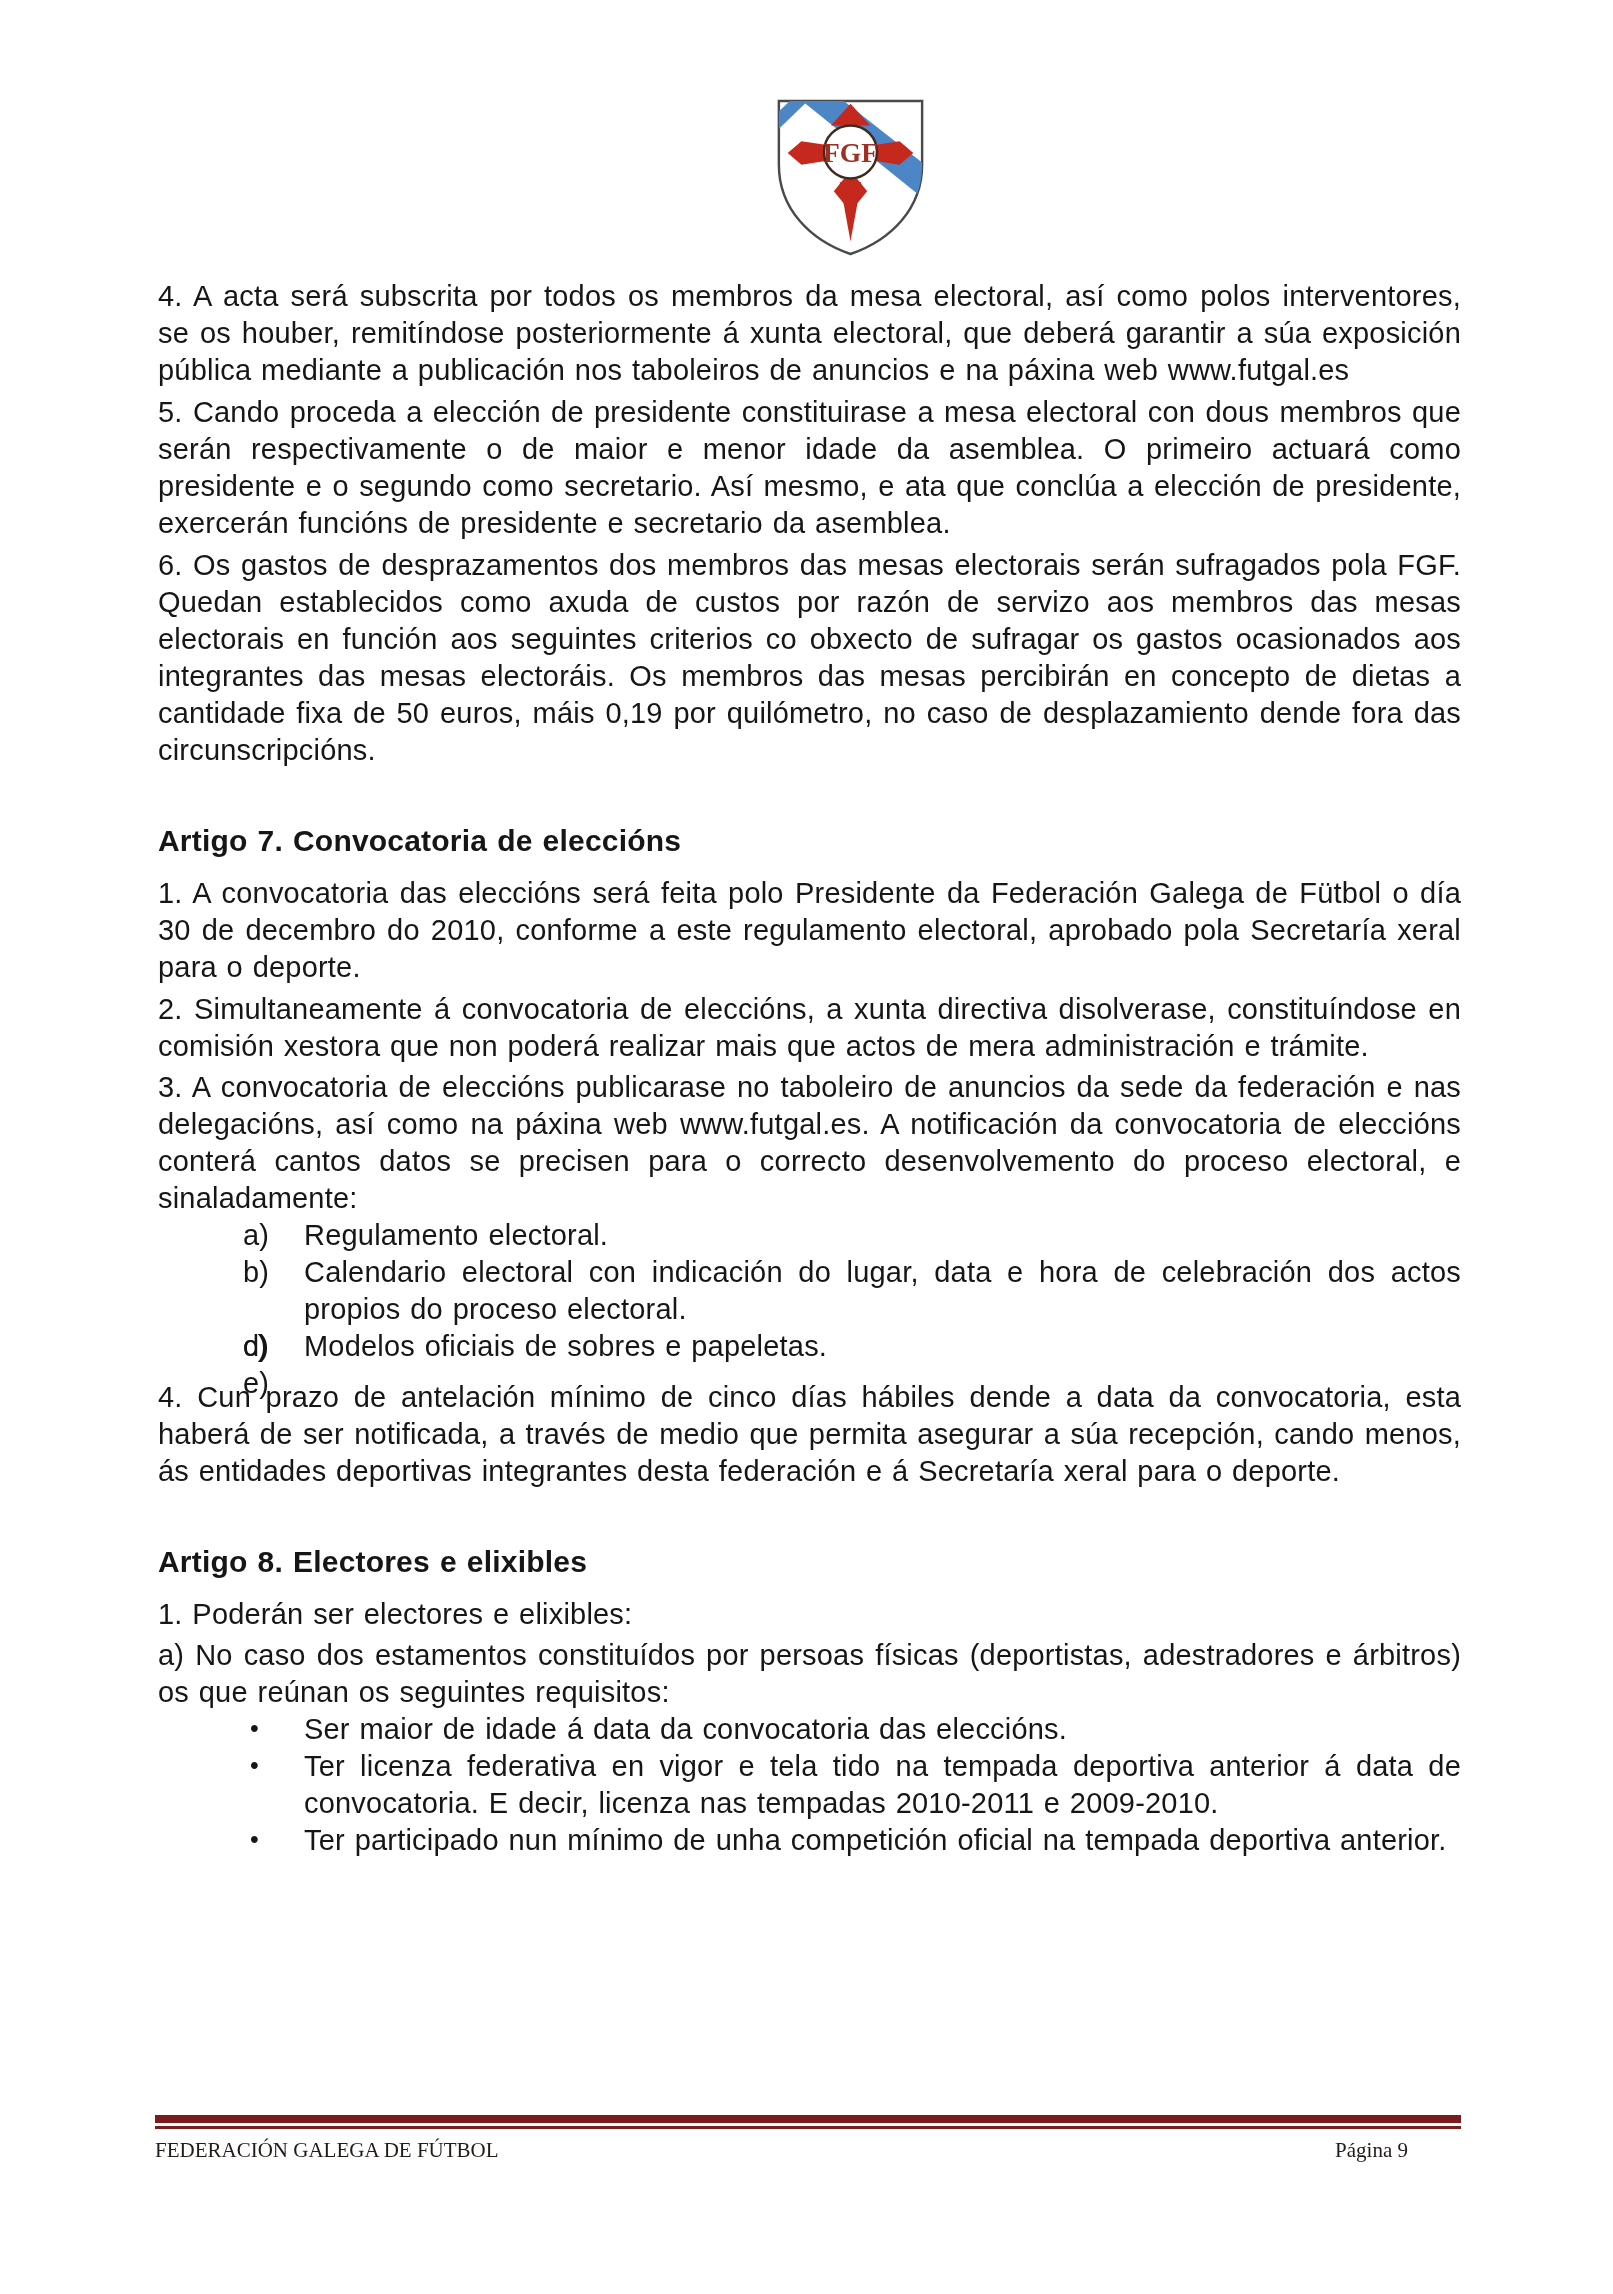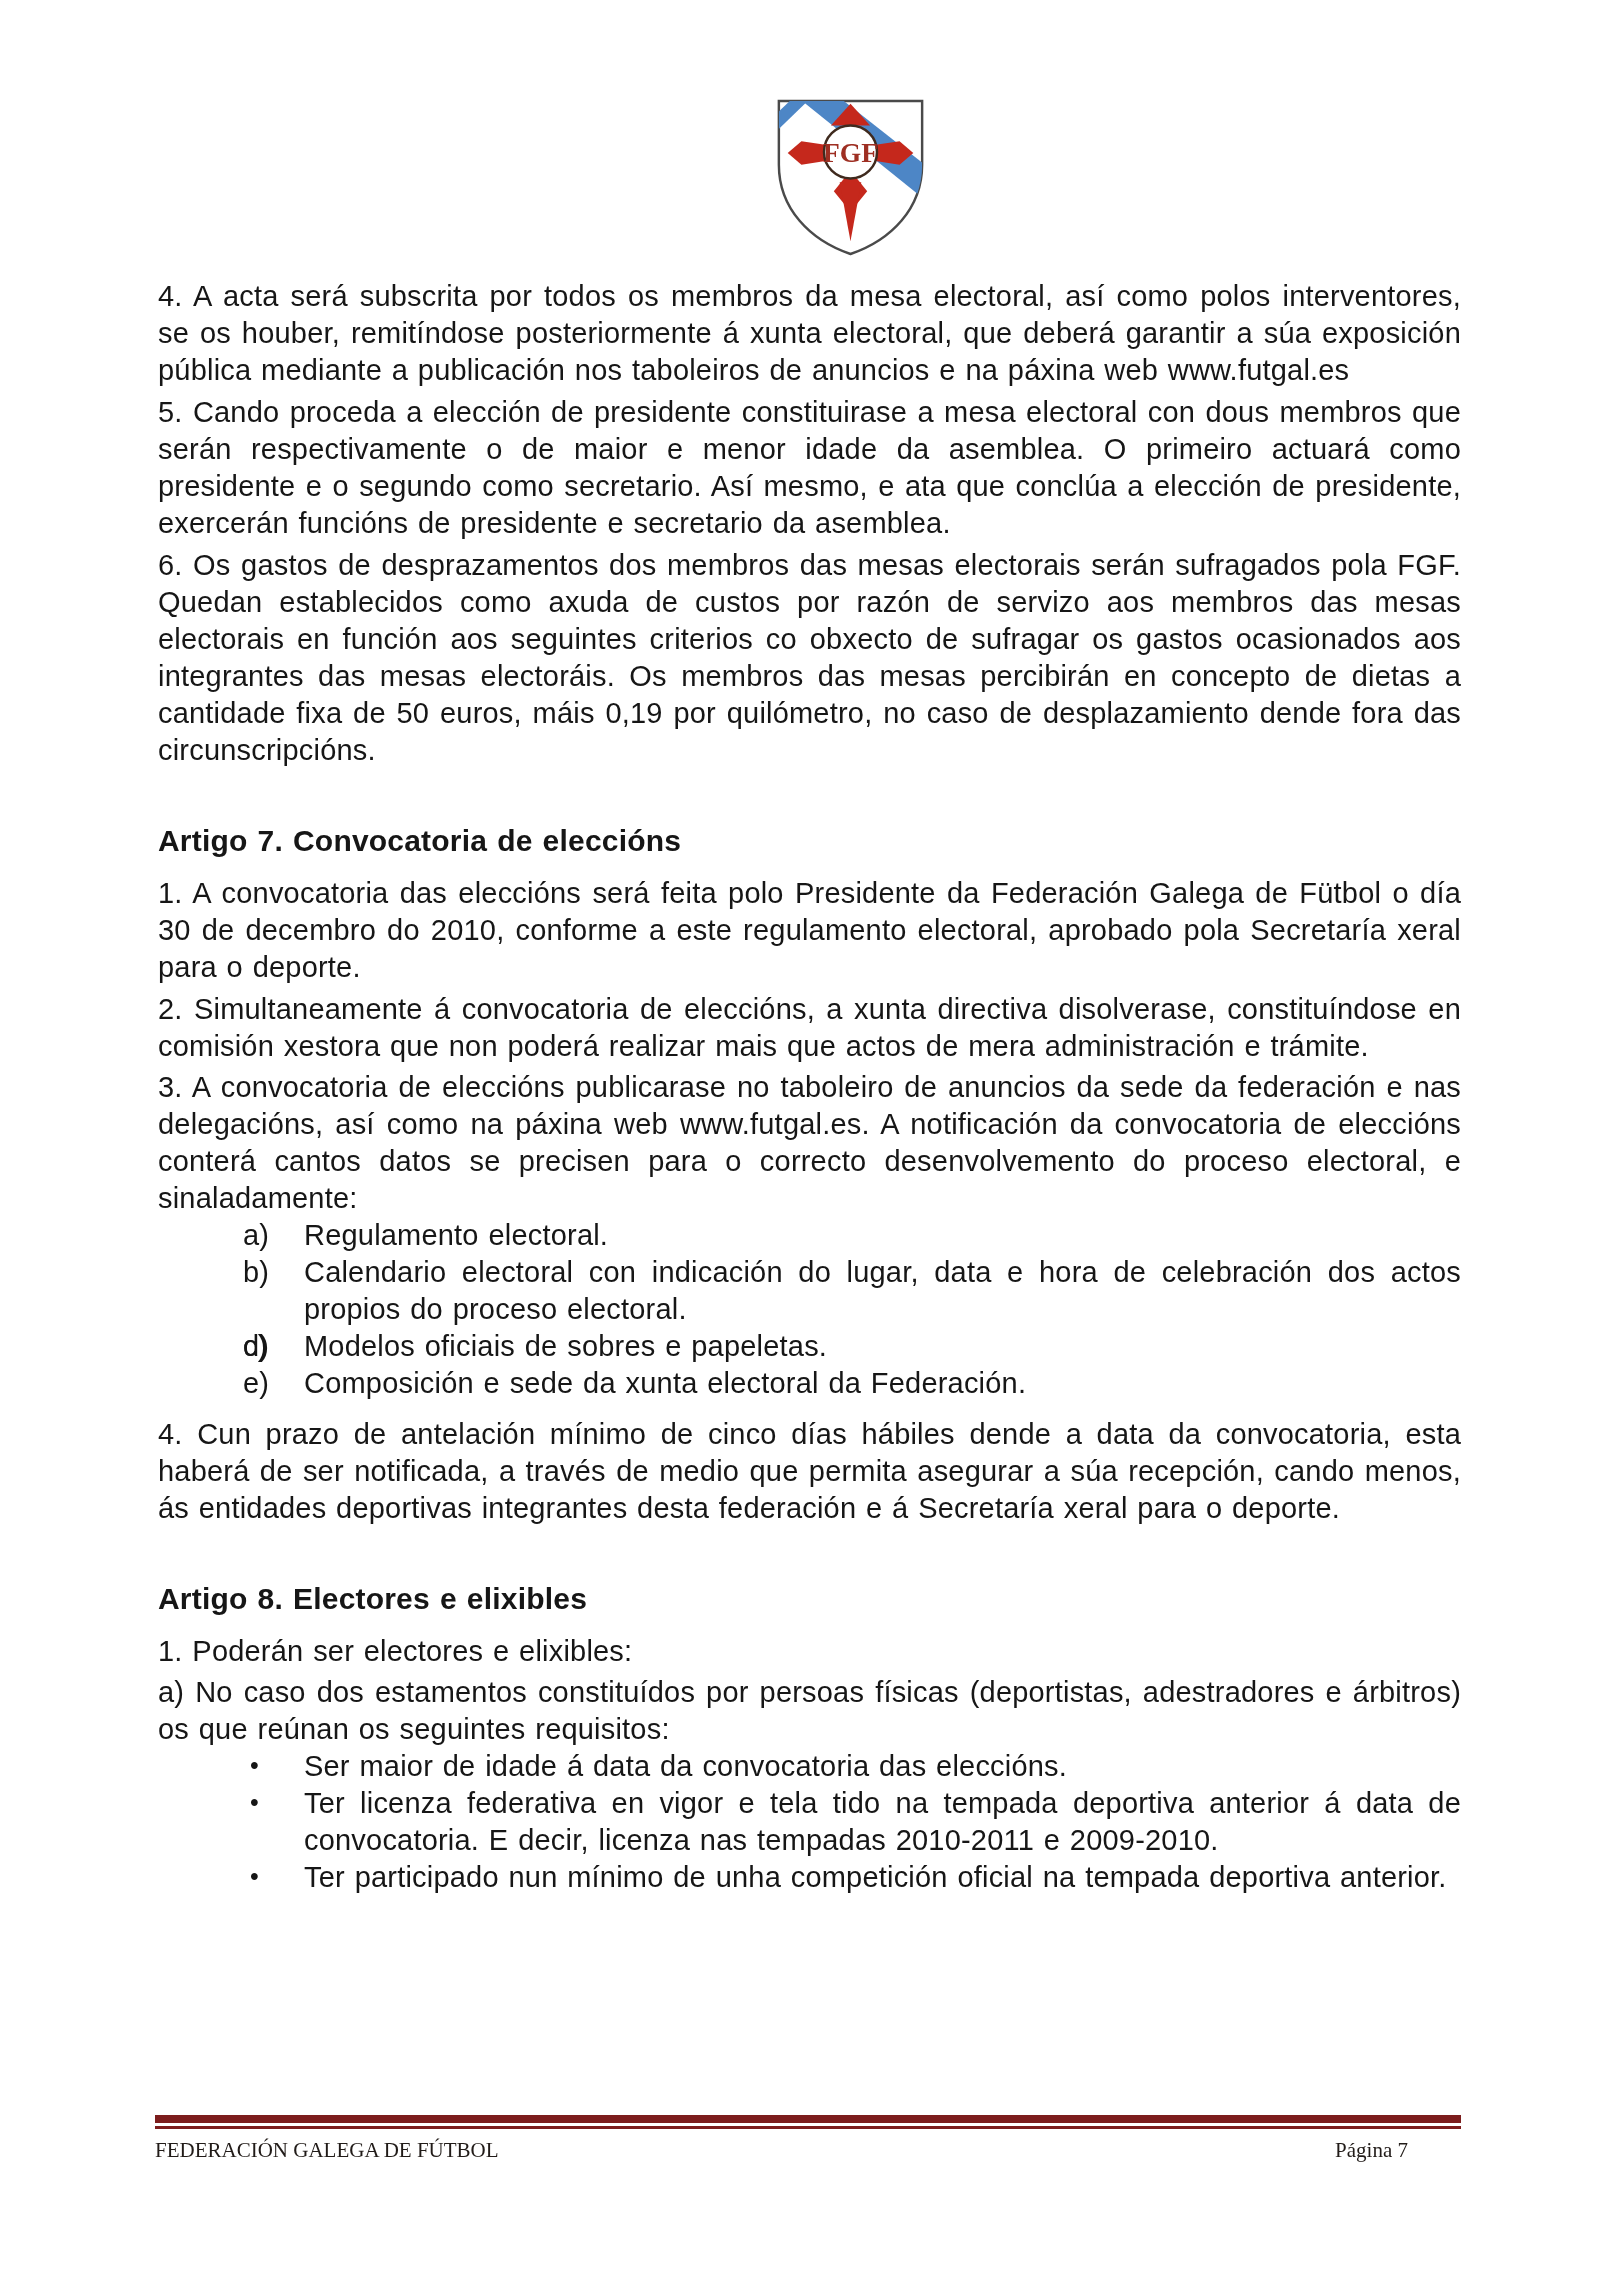--- a/index.html
+++ b/index.html
@@ -63,33 +63,33 @@
       <p class="para"><span>5. Cando proceda a elección de presidente constituirase a mesa electoral con dous membros que serán respectivamente o de maior e menor idade da asemblea. O primeiro actuará como presidente e o segundo como secretario. Así mesmo, e ata que conclúa a elección de presidente, exercerán funcións de presidente e secretario da asemblea.</span></p>
       <p class="para"><span>6. Os gastos de desprazamentos dos membros das mesas electorais serán sufragados pola FGF. Quedan establecidos como axuda de custos por razón de servizo aos membros das mesas electorais en función aos seguintes criterios co obxecto de sufragar os gastos ocasionados aos integrantes das mesas electoráis. Os membros das mesas percibirán en concepto de dietas a cantidade fixa de 50 euros, máis 0,19 por quilómetro, no caso de desplazamiento dende fora das circunscripcións.</span></p>
       <h2 class="heading"><span>Artigo 7. Convocatoria de eleccións</span></h2>
       <p class="para"><span>1. A convocatoria das eleccións será feita polo Presidente da Federación Galega de Fütbol o día 30 de decembro do 2010, conforme a este regulamento electoral, aprobado pola Secretaría xeral para o deporte.</span></p>
       <p class="para"><span>2. Simultaneamente á convocatoria de eleccións, a xunta directiva disolverase, constituíndose en comisión xestora que non poderá realizar mais que actos de mera administración e trámite.</span></p>
       <p class="para tight"><span>3. A convocatoria de eleccións publicarase no taboleiro de anuncios da sede da federación e nas delegacións, así como na páxina web www.futgal.es. A notificación da convocatoria de eleccións conterá cantos datos se precisen para o correcto desenvolvemento do proceso electoral, e sinaladamente:</span></p>
       <div class="hang-item"><span class="hang-marker">a)</span><span><span>Regulamento electoral.</span></span></div>
       <div class="hang-item"><span class="hang-marker">b)</span><span><span>Calendario electoral con indicación do lugar, data e hora de celebración dos actos propios do proceso electoral.</span></span></div>
       <div class="hang-item"><span class="hang-marker">c)</span></div>
       <div class="hang-item"><span class="hang-marker">d)</span><span><span>Modelos oficiais de sobres e papeletas.</span></span></div>
-      <div class="hang-item"><span class="hang-marker">e)</span><span><span>Composición e sede da xunta electoral da Federación.</span></span></div>
+      <div class="hang-item"><span class="hang-marker">e)</span></div>
       <p class="para space-before"><span>4. Cun prazo de antelación mínimo de cinco días hábiles dende a data da convocatoria, esta haberá de ser notificada, a través de medio que permita asegurar a súa recepción, cando menos, ás entidades deportivas integrantes desta federación e á Secretaría xeral para o deporte.</span></p>
       <h2 class="heading"><span>Artigo 8. Electores e elixibles</span></h2>
       <p class="para"><span>1. Poderán ser electores e elixibles:</span></p>
       <p class="para tight"><span>a) No caso dos estamentos constituídos por persoas físicas (deportistas, adestradores e árbitros) os que reúnan os seguintes requisitos:</span></p>
       <div class="hang-item"><span class="bullet-marker">•</span><span><span>Ser maior de idade á data da convocatoria das eleccións.</span></span></div>
       <div class="hang-item"><span class="bullet-marker">•</span><span><span>Ter licenza federativa en vigor e tela tido na tempada deportiva anterior á data de convocatoria. E decir, licenza nas tempadas </span><b>2010-2011 e 2009-2010.</b></span></div>
       <div class="hang-item"><span class="bullet-marker">•</span><span><span>Ter participado nun mínimo de unha competición oficial na tempada deportiva anterior.</span></span></div>
     </main>
 
   <div class="footer">
     <div class="rule-thick"></div>
     <div class="rule-thin"></div>
     <div class="footer-row">
       <span class="footer-left">FEDERACIÓN GALEGA DE FÚTBOL</span>
-      <span class="footer-right">Página 7</span>
+      <span class="footer-right">Página 9</span>
     </div>
   </div>
 
 </div>
 
 
 </body></html>

